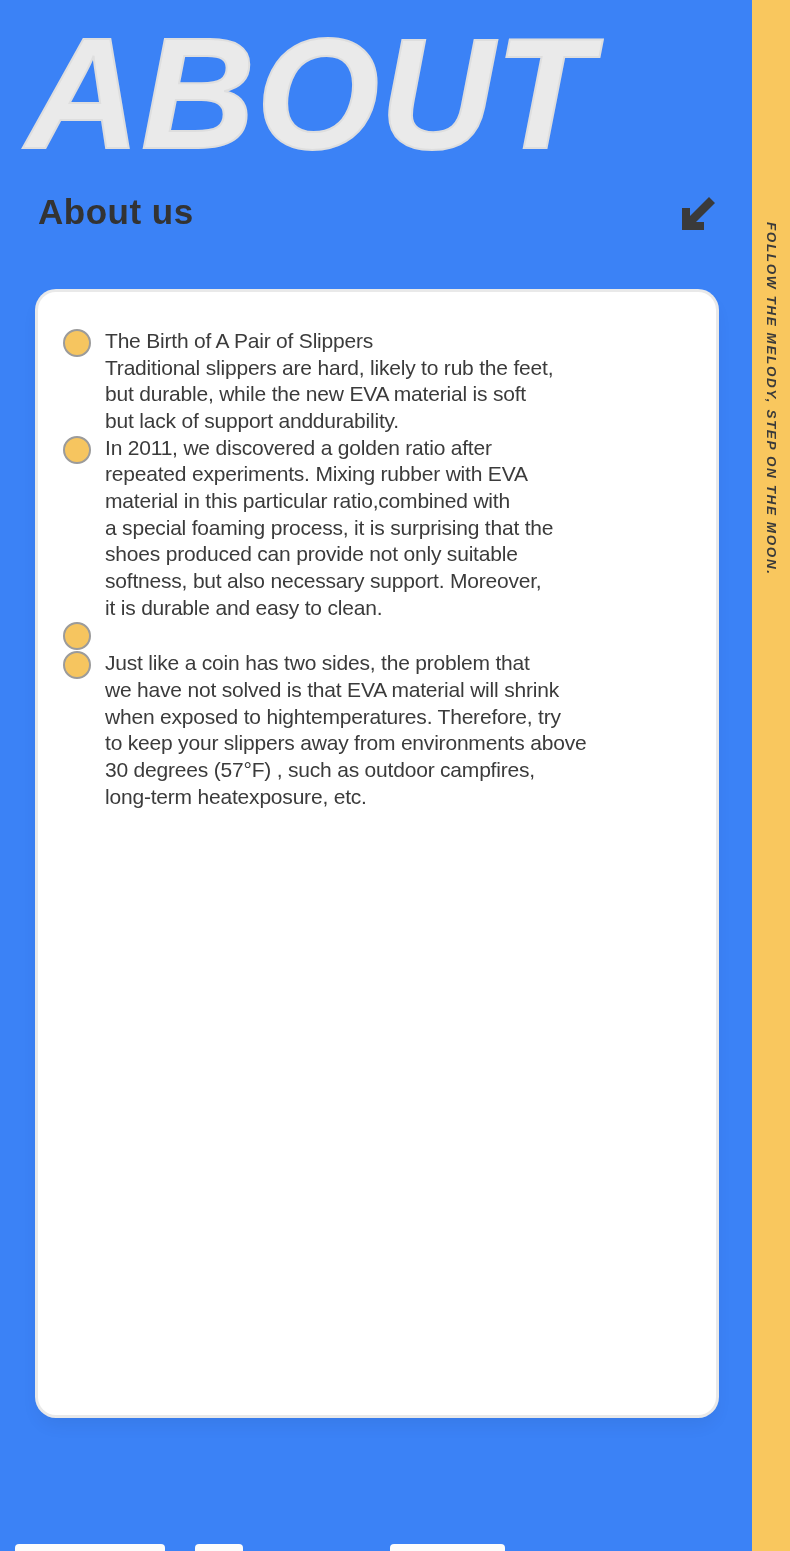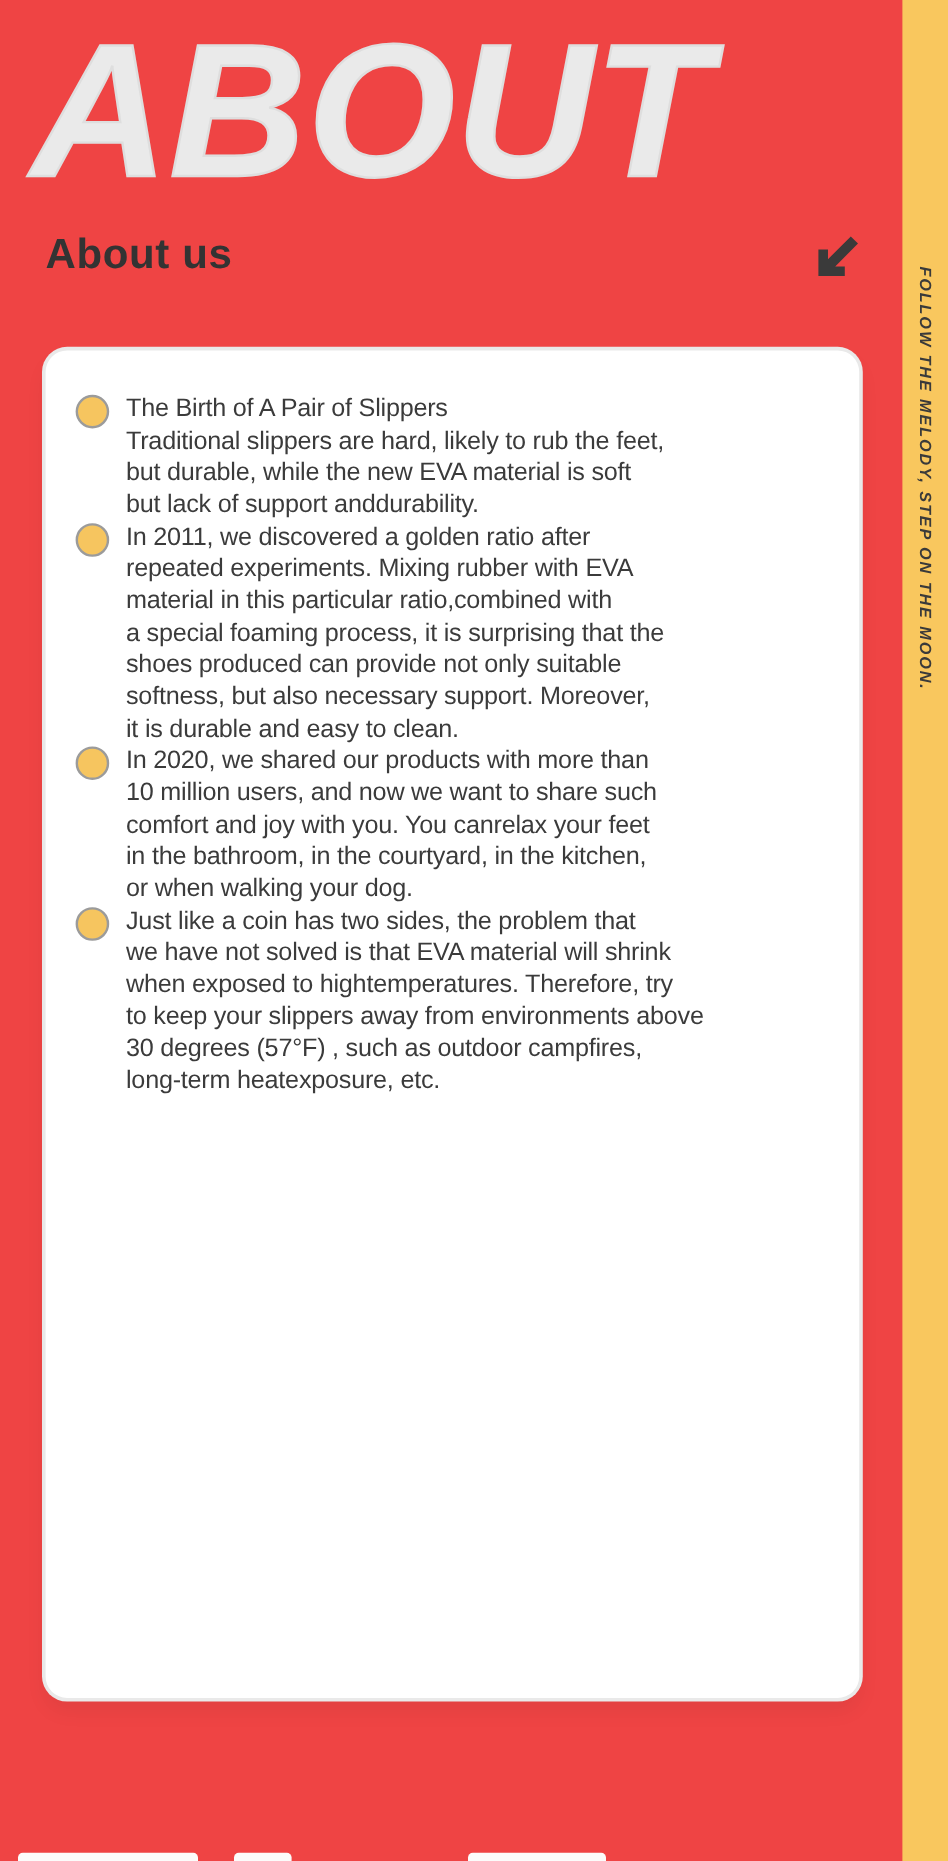--- a/index.html
+++ b/index.html
@@ -1,19 +1,19 @@
 <!DOCTYPE html>
 <html><head>
 <meta charset="utf-8">
 <style>
   html,body{margin:0;padding:0;}
   .page{
     position:relative;
     width:790px;height:1551px;
-    background:#ef4444;
+    background:#3b82f6;
     overflow:hidden;
     font-family:"Liberation Sans",sans-serif;
   }
   
   .watermark{
     position:absolute;
     top:14px;left:26px;
     font-size:158px;
     line-height:1;
     font-weight:bold;
@@ -129,25 +129,20 @@
       <div class="item-text">In 2011, we discovered a golden ratio after
 repeated experiments. Mixing rubber with EVA
 material in this particular ratio,combined with
 a special foaming process, it is surprising that the
 shoes produced can provide not only suitable
 softness, but also necessary support. Moreover,
 it is durable and easy to clean.</div>
     </div>
     <div class="item">
       <span class="bullet"></span>
-      <div class="item-text">In 2020, we shared our products with more than
-10 million users, and now we want to share such
-comfort and joy with you. You canrelax your feet
-in the bathroom, in the courtyard, in the kitchen,
-or when walking your dog.</div>
     </div>
     <div class="item">
       <span class="bullet"></span>
       <div class="item-text">Just like a coin has two sides, the problem that
 we have not solved is that EVA material will shrink
 when exposed to hightemperatures. Therefore, try
 to keep your slippers away from environments above
 30 degrees (57°F) , such as outdoor campfires,
 long-term heatexposure, etc.</div>
     </div>

